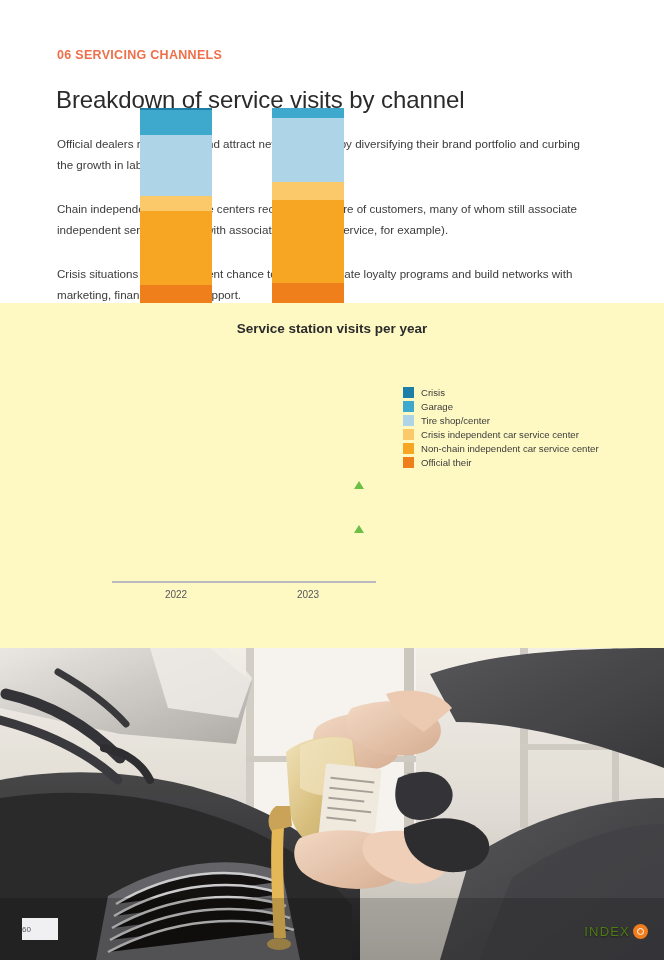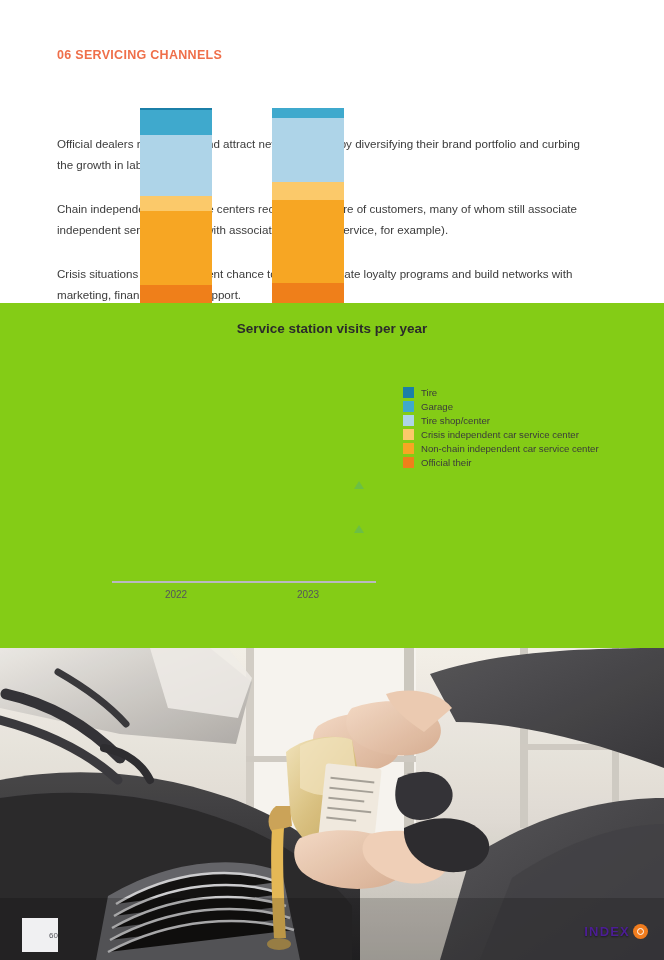--- a/index.html
+++ b/index.html
@@ -56,21 +56,21 @@
     color: #3b3b3b;
   }
   .body-copy p:last-child { margin-bottom: 0; }
 
   
   .chart-panel {
     position: absolute;
     left: 0; top: 303px;
     width: 664px;
     height: 345px;
-    background: #84cc16;
+    background: #fef9c3;
   }
 
   .chart-title {
     position: absolute;
     left: 0; top: 18px;
     width: 664px;
     text-align: center;
     font-size: 13.5px;
     font-weight: bold;
     color: #2b2b2b;
@@ -167,25 +167,25 @@
   .footer {
     position: absolute;
     left: 0; top: 918px;
     width: 664px;
     height: 42px;
   }
   .footer-pagebox {
     position: absolute;
     left: 22px; top: 0px;
     width: 36px;
-    height: 34px;
+    height: 22px;
     background: #f0f0f2;
     display: flex;
     align-items: center;
-    justify-content: flex-end;
+    justify-content: flex-start;
   }
   .footer-pagenum {
     font-size: 8px;
     color: #55555c;
   }
   .footer-text {
     position: absolute;
     left: 57px; top: 8px;
     font-size: 8.6px;
     color: #ffffff;
@@ -193,22 +193,22 @@
     text-shadow: 0 1px 2px rgba(0,0,0,.55);
   }
   .brand {
     position: absolute;
     right: 16px; top: 6px;
     display: flex;
     align-items: center;
   }
   .brand-text {
     font-size: 13px;
-    font-weight: bold;
-    color: #4c1d95;
+    font-weight: normal;
+    color: #4d7c0f;
     letter-spacing: 1.2px;
     text-shadow: 0 1px 2px rgba(0,0,0,.5);
   }
   .brand-mark {
     width: 15px; height: 15px;
     border-radius: 50%;
     background: #f07c1e;
     margin-left: 3px;
     position: relative;
   }
@@ -222,20 +222,21 @@
     box-sizing: border-box;
   }
 </style>
 </head>
 <body>
 
 <div class="page-top">
 
   <div class="eyebrow">06 SERVICING CHANNELS</div>
 
+  <h1 class="page-title">Breakdown of service visits by channel</h1>
 
   <div class="body-copy">
     <p>Official dealers retain users and attract new customers by diversifying their brand portfolio and curbing the growth in labor costs.</p>
     <p>Chain independent car service centers receive their share of customers, many of whom still associate independent service centers with associations (Bosch Service, for example).</p>
     <p>Crisis situations are an excellent chance to develop affiliate loyalty programs and build networks with marketing, financial, and IT support.</p>
   </div>
 
 </div>
 
 <div class="chart-panel">
@@ -270,21 +271,21 @@
 
     <div id="annotation-layer">
         <div class="delta-arrow" style="left: 354px; top: 178px; border-bottom-color: rgb(108, 191, 69);"></div>
         <div class="delta-arrow" style="left: 354px; top: 222px; border-bottom-color: rgb(108, 191, 69);"></div>
       </div>
   </div>
 
   <div class="legend" id="chart-legend">
       <div class="legend-row">
         <span class="legend-swatch" style="background: rgb(27, 127, 168);"></span>
-        <span class="legend-label">Tire</span>
+        <span class="legend-label">Crisis</span>
       </div>
       <div class="legend-row">
         <span class="legend-swatch" style="background: rgb(63, 169, 205);"></span>
         <span class="legend-label">Garage</span>
       </div>
       <div class="legend-row">
         <span class="legend-swatch" style="background: rgb(174, 212, 232);"></span>
         <span class="legend-label">Tire shop/center</span>
       </div>
       <div class="legend-row">

